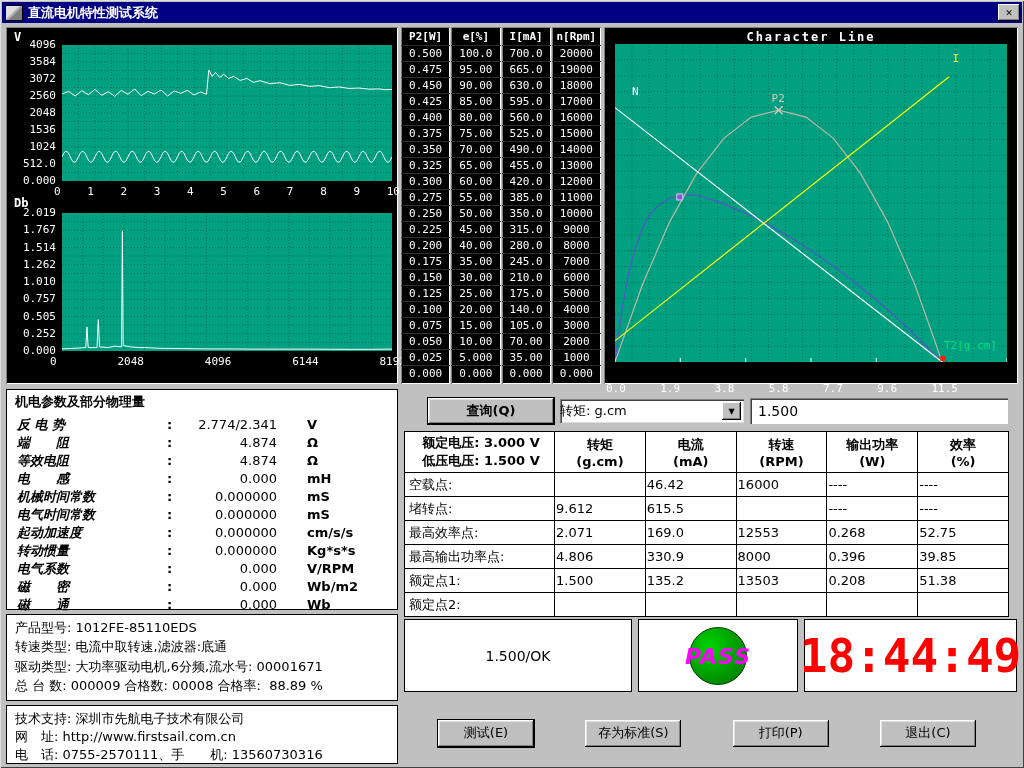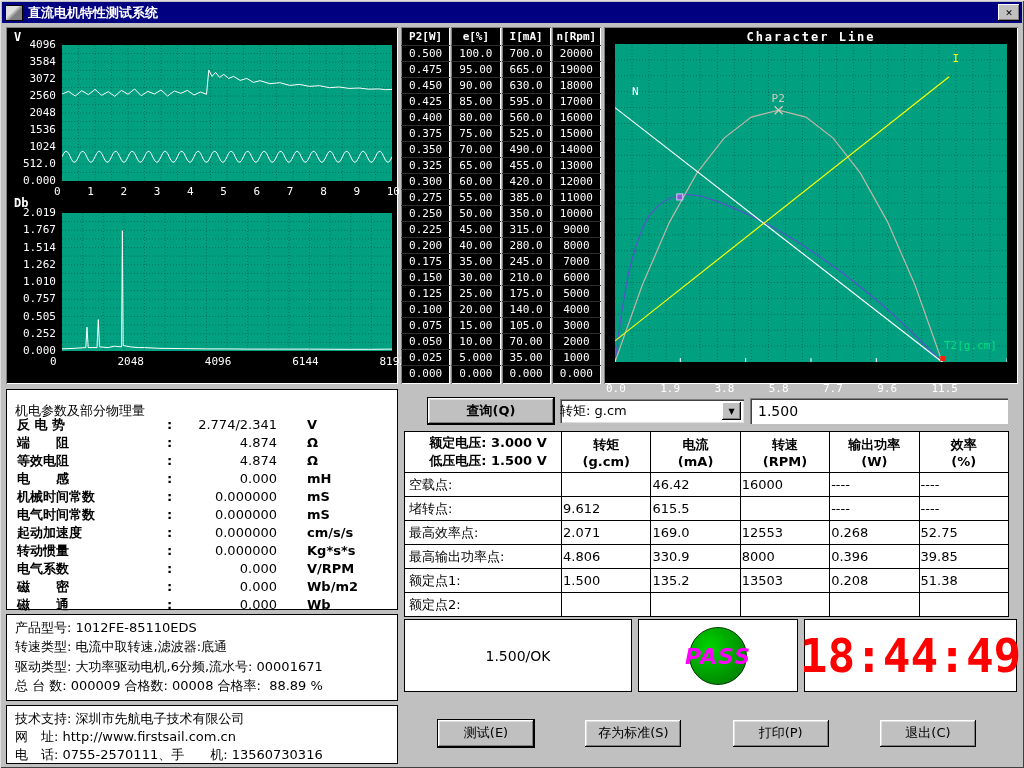--- a/index.html
+++ b/index.html
@@ -49,25 +49,25 @@
     padding:2px 0;box-sizing:border-box;}
   .scale-head{color:#fff;font:bold 11px/16px "DejaVu Sans Mono",monospace;text-align:center;}
   .scale-val{color:#fff;font:11px/15px "DejaVu Sans Mono",monospace;text-align:center;height:16px;
     border-top:1px solid #2e2e2e;box-sizing:border-box;}
   
   #chart-title{position:absolute;top:3px;left:0;right:0;text-align:center;color:#fff;
     font:bold 12px "DejaVu Sans Mono",monospace;letter-spacing:2px;}
   #chart-svg{position:absolute;left:11px;top:17px;background:#00a080;}
   #chart-x{left:0;top:339px;width:356px;padding:0 2px;box-sizing:border-box;margin-top:16px;}
   
-  #params-title{position:absolute;left:8px;top:12px;font-weight:normal;}
+  #params-title{position:absolute;left:8px;top:3px;font-weight:bold;}
   #param-rows{position:absolute;left:10px;top:26px;right:6px;bottom:5px;display:flex;
     flex-direction:column;justify-content:space-between;}
   .param-row{display:flex;align-items:baseline;}
-  .p-label{width:150px;font-weight:bold;white-space:pre;}
+  .p-label{width:150px;font-weight:bold;white-space:pre;font-style:italic;}
   .p-colon{width:14px;font-weight:bold;}
   .p-value{width:96px;text-align:right;font-family:"DejaVu Sans",sans-serif;}
   .p-unit{margin-left:30px;font-weight:bold;}
   
   .win-btn{background:#c0c0c0;border:none;color:#000;font-family:"DejaVu Sans",sans-serif;
     font-size:13px;padding:0 10px;
     box-shadow:inset -1px -1px 0 #000, inset 1px 1px 0 #fff, inset -2px -2px 0 #808080, inset 2px 2px 0 #dfdfdf;}
   .default-btn{box-shadow:0 0 0 1px #000, inset -1px -1px 0 #000, inset 1px 1px 0 #fff,
     inset -2px -2px 0 #808080, inset 2px 2px 0 #dfdfdf;}
   #query-btn{position:absolute;left:428px;top:398px;width:126px;height:26px;font-weight:bold;}
@@ -79,21 +79,21 @@
     box-shadow:inset -1px -1px 0 #000, inset 1px 1px 0 #fff, inset -2px -2px 0 #808080;
     display:flex;align-items:center;justify-content:center;font-size:8px;}
   #value-input{position:absolute;left:750px;top:398px;width:258px;height:26px;box-sizing:border-box;
     border:none;background:#fff;box-shadow:inset 1px 1px 0 #808080, inset 2px 2px 0 #404040;
     font:14px "DejaVu Sans",sans-serif;padding-left:8px;outline:none;}
   
   #result-table{position:absolute;left:404px;top:431px;width:605px;border-collapse:collapse;
     background:#fff;table-layout:fixed;font-size:13px;}
   #result-table th,#result-table td{border:1px solid #000;overflow:hidden;white-space:nowrap;}
   #result-table th{font-weight:bold;height:38px;text-align:center;}
-  .th-first{width:144px;text-align:center;padding-left:11px;}
+  .th-first{width:144px;text-align:center;padding-left:4px;}
   #result-table td{height:21px;text-align:left;}
   .row-name{text-align:left !important;padding-left:4px;}
   
   .lines-box{position:absolute;left:8px;right:6px;top:4px;bottom:5px;display:flex;
     flex-direction:column;justify-content:space-between;}
   .info-line{white-space:pre;}
   
   #status-box span{font-size:14px;}
   .pass-circle{position:absolute;left:50%;top:50%;transform:translate(-50%,-50%);
     width:56px;height:56px;border-radius:50%;

